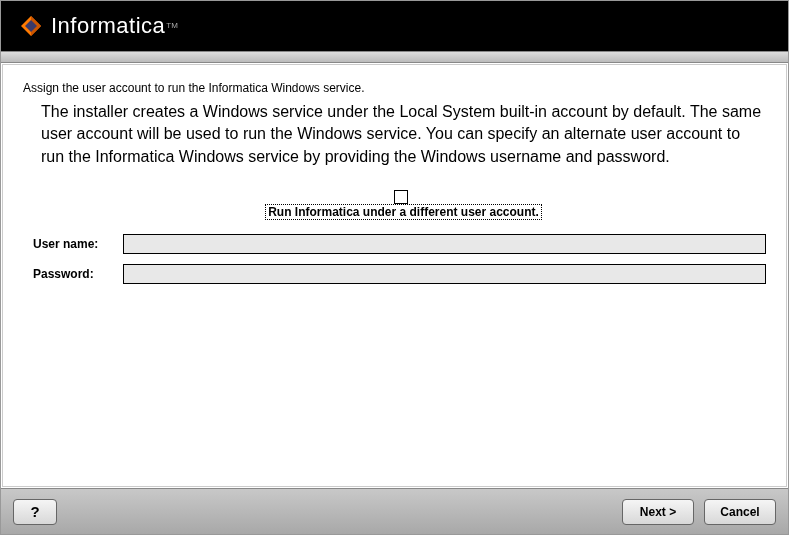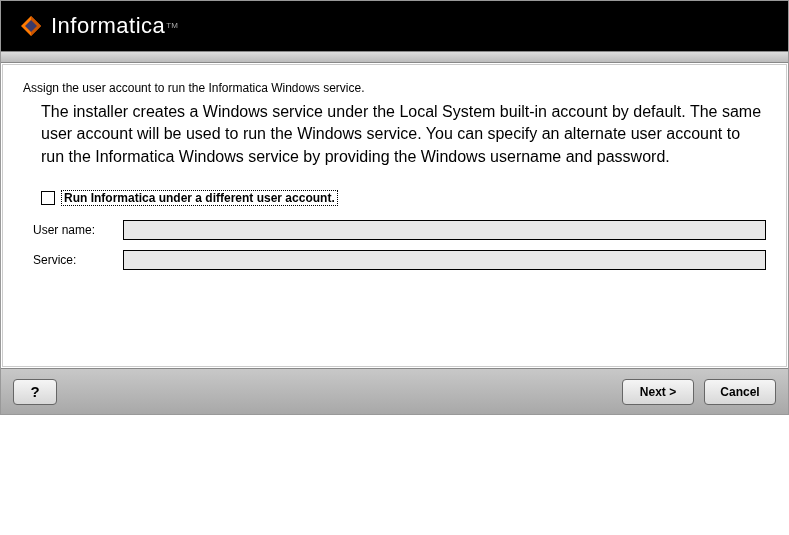--- a/index.html
+++ b/index.html
@@ -10,21 +10,21 @@
     body {
       font-family: Arial, sans-serif;
       font-size: 12px;
       background: #fff;
       width: 789px;
       height: 535px;
       overflow: hidden;
     }
     .window {
       width: 789px;
-      height: 415px;
+      height: 535px;
       display: flex;
       flex-direction: column;
       border: 1px solid #999;
     }
     .header {
       background: #000;
       color: #fff;
       height: 50px;
       display: flex;
       align-items: center;
@@ -79,20 +79,21 @@
       color: #000;
       margin-left: 18px;
       margin-bottom: 22px;
       line-height: 1.4;
     }
     .checkbox-row {
       margin-left: 18px;
       margin-bottom: 14px;
       display: flex;
       align-items: center;
+      flex-direction: column;
     }
     .checkbox {
       width: 14px;
       height: 14px;
       border: 1px solid #000;
       background: #fff;
       margin-right: 6px;
       cursor: pointer;
     }
     .checkbox-label {
@@ -102,21 +103,21 @@
       padding: 0 2px;
       cursor: pointer;
     }
     .form-row {
       display: flex;
       align-items: center;
       margin-left: 10px;
       margin-bottom: 10px;
     }
     .form-label {
-      font-weight: normal;
+      font-weight: bold;
       font-size: 12px;
       width: 90px;
     }
     .form-input {
       flex: 1;
       height: 20px;
       border: 1px solid #000;
       background: #e8e8e8;
       padding: 2px 4px;
       font-size: 12px;
@@ -191,21 +192,21 @@
       <div class="checkbox"></div>
       <span class="checkbox-label">Run Informatica under a different user account.</span>
     </div>
 
     <div class="form-row">
       <div class="form-label">User name:</div>
       <input class="form-input" type="text" disabled="" value="" style="">
     </div>
 
     <div class="form-row">
-      <div class="form-label">Service:</div>
+      <div class="form-label">Password:</div>
       <input class="form-input" type="password" disabled="" value="" style="">
     </div>
   </div>
 
   <div class="footer">
     <button class="help-btn">
       <span>?</span>
     </button>
     <div class="footer-right">
       <button class="btn">Next &gt;</button>

